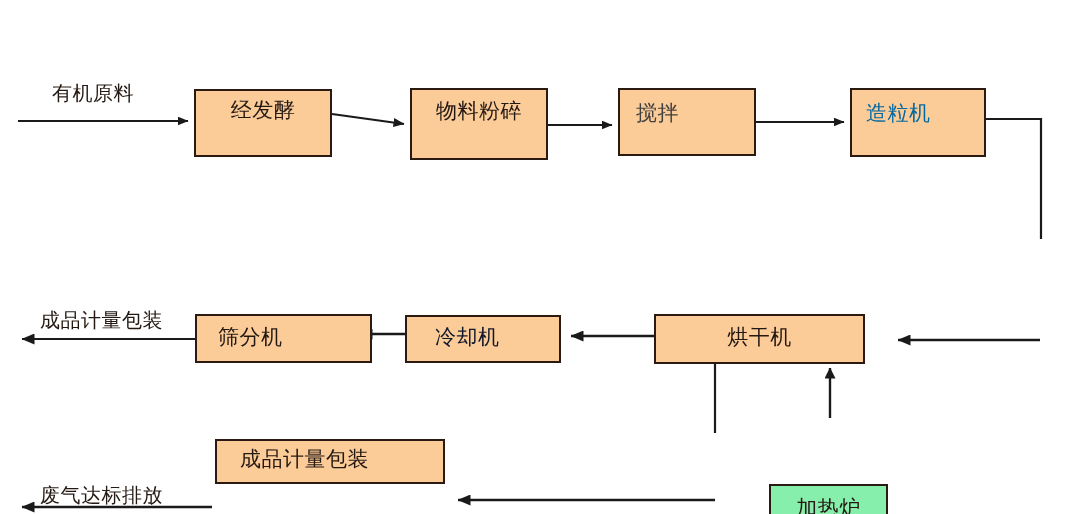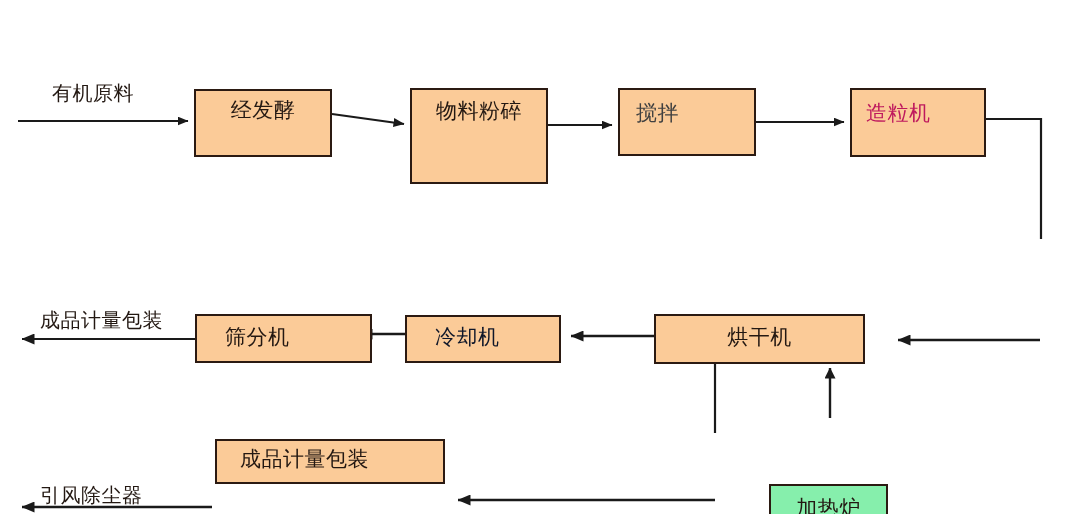--- a/index.html
+++ b/index.html
@@ -94,43 +94,43 @@
 
     <path d="M715,452 L458,452" stroke="#1a1a1a" stroke-width="2.4" fill="none" marker-end="url(#arrowL)"></path>
 
     <path d="M212,459 L22,459" stroke="#1a1a1a" stroke-width="2.4" fill="none" marker-end="url(#arrowL)"></path>
   </svg>
 
   <div id="nodes">
       <div class="node align-center" style="left: 194px; top: 41px; width: 138px; height: 68px; background: rgb(251, 203, 152); border-color: rgb(43, 26, 18); padding-left: 0px; padding-top: 8px;">
         <span class="node-label" style="color: rgb(35, 24, 18);">经发酵</span>
       </div>
-      <div class="node align-center" style="left: 410px; top: 40px; width: 138px; height: 96px; background: rgb(251, 203, 152); border-color: rgb(43, 26, 18); padding-left: 0px; padding-top: 10px;">
+      <div class="node align-center" style="left: 410px; top: 40px; width: 138px; height: 72px; background: rgb(251, 203, 152); border-color: rgb(43, 26, 18); padding-left: 0px; padding-top: 10px;">
         <span class="node-label" style="color: rgb(35, 24, 18);">物料粉碎</span>
       </div>
       <div class="node align-left" style="left: 618px; top: 40px; width: 138px; height: 68px; background: rgb(251, 203, 152); border-color: rgb(43, 26, 18); padding-left: 16px; padding-top: 12px;">
         <span class="node-label" style="color: #404040;">搅拌</span>
       </div>
       <div class="node align-left" style="left: 850px; top: 40px; width: 136px; height: 69px; background: rgb(251, 203, 152); border-color: rgb(43, 26, 18); padding-left: 14px; padding-top: 12px;">
-        <span class="node-label" style="color: #be185d; text-align: center;">造粒机</span>
+        <span class="node-label" style="color: #0369a1; text-align: center;">造粒机</span>
       </div>
-      <div class="node align-left" style="left: 195px; top: 266px; width: 177px; height: 49px; background: rgb(251, 203, 152); border-color: rgb(43, 26, 18); padding-left: 28px; padding-top: 10px;">
+      <div class="node align-left" style="left: 195px; top: 266px; width: 177px; height: 49px; background: rgb(251, 203, 152); border-color: rgb(43, 26, 18); padding-left: 21px; padding-top: 10px;">
         <span class="node-label" style="color: rgb(35, 24, 18);">筛分机</span>
       </div>
       <div class="node align-left" style="left: 405px; top: 267px; width: 156px; height: 48px; background: rgb(251, 203, 152); border-color: rgb(43, 26, 18); padding-left: 28px; padding-top: 9px;">
         <span class="node-label" style="color: #0f172a;">冷却机</span>
       </div>
       <div class="node align-center" style="left: 654px; top: 266px; width: 211px; height: 50px; background: rgb(251, 203, 152); border-color: rgb(43, 26, 18); padding-left: 0px; padding-top: 10px;">
         <span class="node-label" style="color: rgb(35, 24, 18);">烘干机</span>
       </div>
       <div class="node align-left" style="left: 215px; top: 391px; width: 230px; height: 45px; background: rgb(251, 203, 152); border-color: rgb(43, 26, 18); padding-left: 23px; padding-top: 7px;">
         <span class="node-label" style="color: rgb(35, 24, 18);">成品计量包装</span>
       </div>
       <div class="node align-center" style="left: 769px; top: 436px; width: 119px; height: 49px; background: #86efac; border-color: rgb(43, 26, 18); padding-left: 0px; padding-top: 11px;">
         <span class="node-label" style="color: rgb(35, 24, 18);">加热炉</span>
       </div>
     </div>
   <div id="labels">
       <div class="flow-label" style="left: 52px; top: 32px; color: rgb(35, 24, 18);">有机原料</div>
       <div class="flow-label" style="left: 40px; top: 259px; color: rgb(35, 24, 18);">成品计量包装</div>
-      <div class="flow-label" style="left: 40px; top: 434px; color: rgb(35, 24, 18);">引风除尘器</div>
+      <div class="flow-label" style="left: 40px; top: 434px; color: rgb(35, 24, 18);">废气达标排放</div>
     </div>
 </div>
 
 </body></html>

